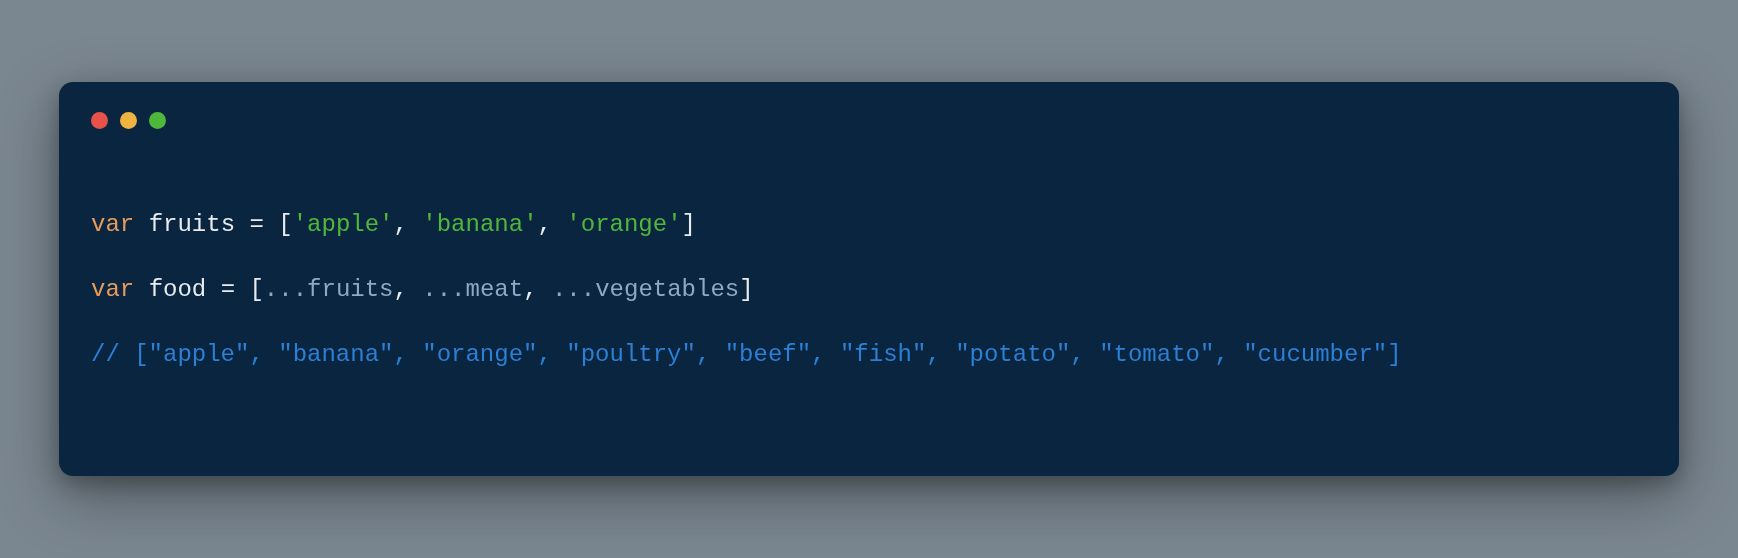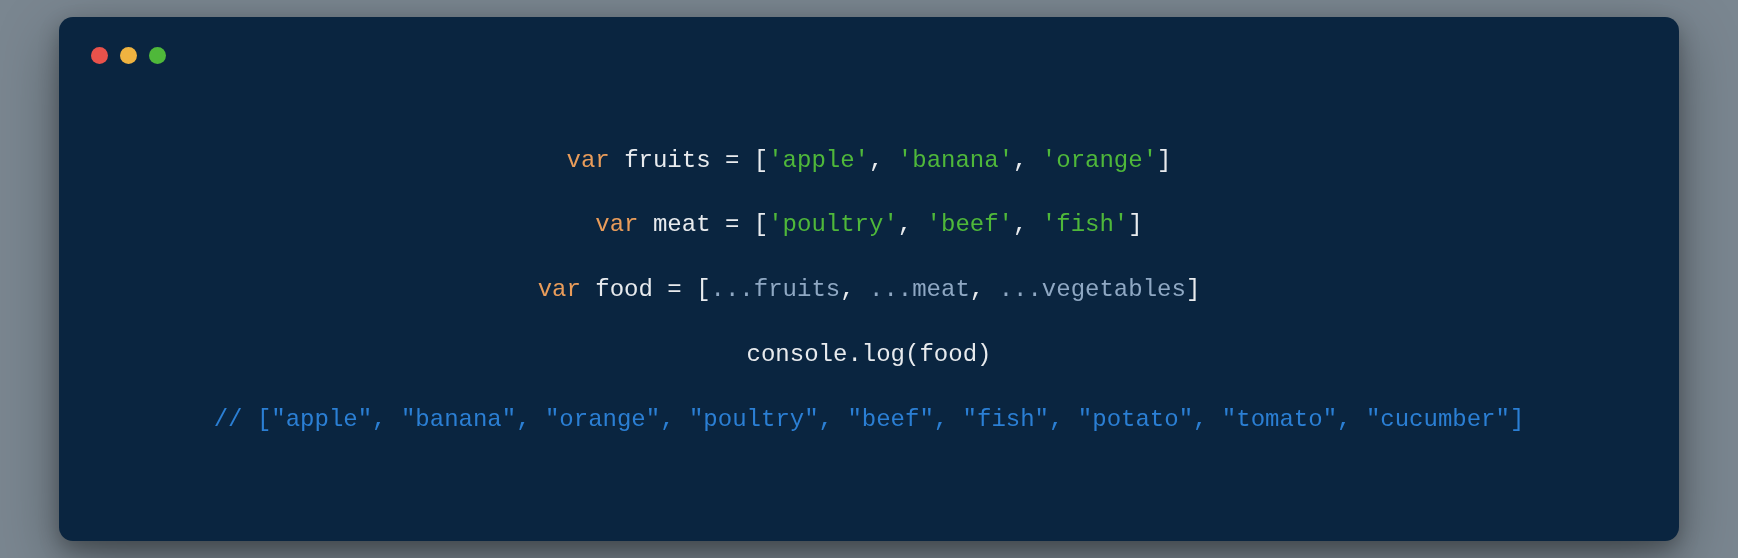--- a/index.html
+++ b/index.html
@@ -44,21 +44,20 @@
 
     .code {
       font-size: 24px;
       line-height: 1.35;
       white-space: pre;
       font-family: 'Menlo', 'Monaco', 'Consolas', 'Courier New', monospace;
     }
 
     .line {
       display: block;
-      text-align: center;
     }
 
     .kw { color: #e99c5a; }
     .ident { color: #e8ebee; }
     .op { color: #e8ebee; }
     .punct { color: #e8ebee; }
     .str { color: #4fb83a; }
     .spread { color: #8fa8c3; }
     .spread-name { color: #8fa8c3; }
     .comment { color: #2b7fd4; }
@@ -68,18 +67,16 @@
 
 <div class="window">
   <div class="traffic-lights">
     <div class="dot dot-red"></div>
     <div class="dot dot-yellow"></div>
     <div class="dot dot-green"></div>
   </div>
 
   <div class="code">
 <span class="line"><span class="kw">var</span> <span class="ident">fruits</span> <span class="op">=</span> <span class="punct">[</span><span class="str">'apple'</span><span class="punct">, </span><span class="str">'banana'</span><span class="punct">, </span><span class="str">'orange'</span><span class="punct">]</span></span>
-<span class="line"><span class="kw">var</span> <span class="ident">meat</span> <span class="op">=</span> <span class="punct">[</span><span class="str">'poultry'</span><span class="punct">, </span><span class="str">'beef'</span><span class="punct">, </span><span class="str">'fish'</span><span class="punct">]</span></span>
 <span class="line"><span class="kw">var</span> <span class="ident">food</span> <span class="op">=</span> <span class="punct">[</span><span class="spread">...</span><span class="spread-name">fruits</span><span class="punct">, </span><span class="spread">...</span><span class="spread-name">meat</span><span class="punct">, </span><span class="spread">...</span><span class="spread-name">vegetables</span><span class="punct">]</span></span>
-<span class="line"><span class="ident">console</span><span class="punct">.</span><span class="ident">log</span><span class="punct">(</span><span class="ident">food</span><span class="punct">)</span></span>
 <span class="line"><span class="comment">// ["apple", "banana", "orange", "poultry", "beef", "fish", "potato", "tomato", "cucumber"]</span></span>
   </div>
 </div>
 
 </body></html>

